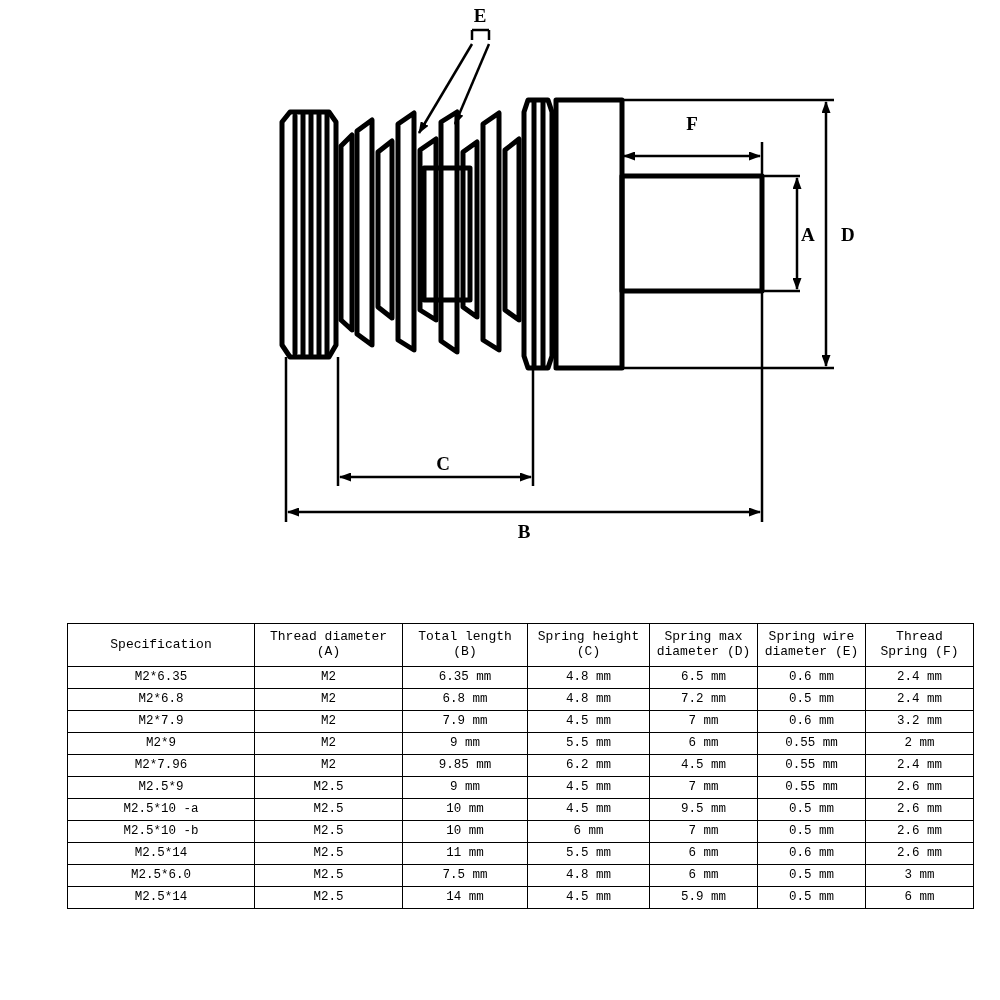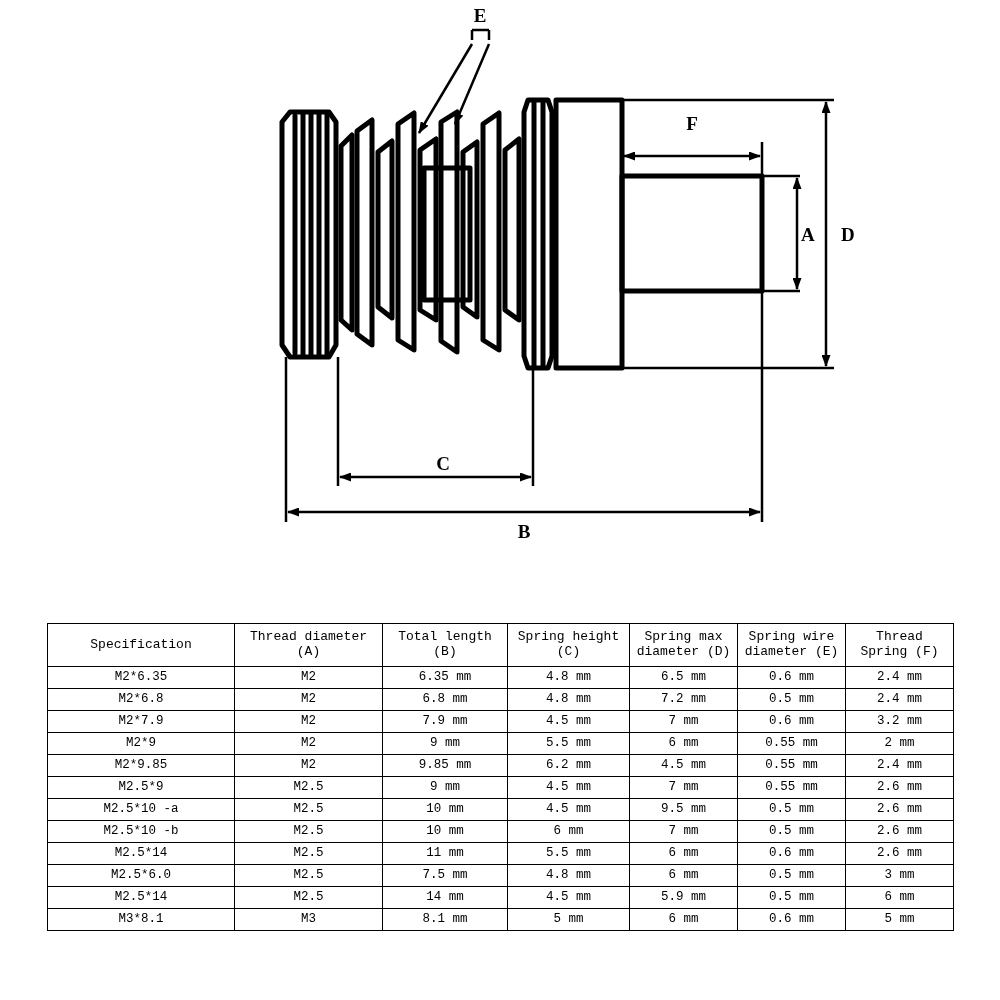--- a/index.html
+++ b/index.html
@@ -35,20 +35,21 @@
     left: 47px;
     top: 623px;
     width: 906px;
   }
   table.spec-table {
     border-collapse: collapse;
     width: 906px;
     font-family: "Liberation Mono", monospace;
     font-size: 12.5px;
     table-layout: fixed;
+    margin-left: 20px;
   }
   table.spec-table th,
   table.spec-table td {
     border: 1px solid #000000;
     text-align: center;
     vertical-align: middle;
     padding: 0;
     line-height: 1.15;
     color: #000;
     font-weight: normal;
@@ -235,21 +236,21 @@
         <tr>
           <td>M2*9</td>
           <td>M2</td>
           <td>9 mm</td>
           <td>5.5 mm</td>
           <td>6 mm</td>
           <td>0.55 mm</td>
           <td>2 mm</td>
         </tr>
         <tr>
-          <td>M2*9.85</td>
+          <td>M2*7.96</td>
           <td>M2</td>
           <td>9.85 mm</td>
           <td>6.2 mm</td>
           <td>4.5 mm</td>
           <td>0.55 mm</td>
           <td>2.4 mm</td>
         </tr>
         <tr>
           <td>M2.5*9</td>
           <td>M2.5</td>
@@ -297,24 +298,15 @@
         </tr>
         <tr>
           <td>M2.5*14</td>
           <td>M2.5</td>
           <td>14 mm</td>
           <td>4.5 mm</td>
           <td>5.9 mm</td>
           <td>0.5 mm</td>
           <td>6 mm</td>
         </tr>
-        <tr>
-          <td>M3*8.1</td>
-          <td>M3</td>
-          <td>8.1 mm</td>
-          <td>5 mm</td>
-          <td>6 mm</td>
-          <td>0.6 mm</td>
-          <td>5 mm</td>
-        </tr>
       </tbody>
   </table>
 </div>
 
 </body></html>

